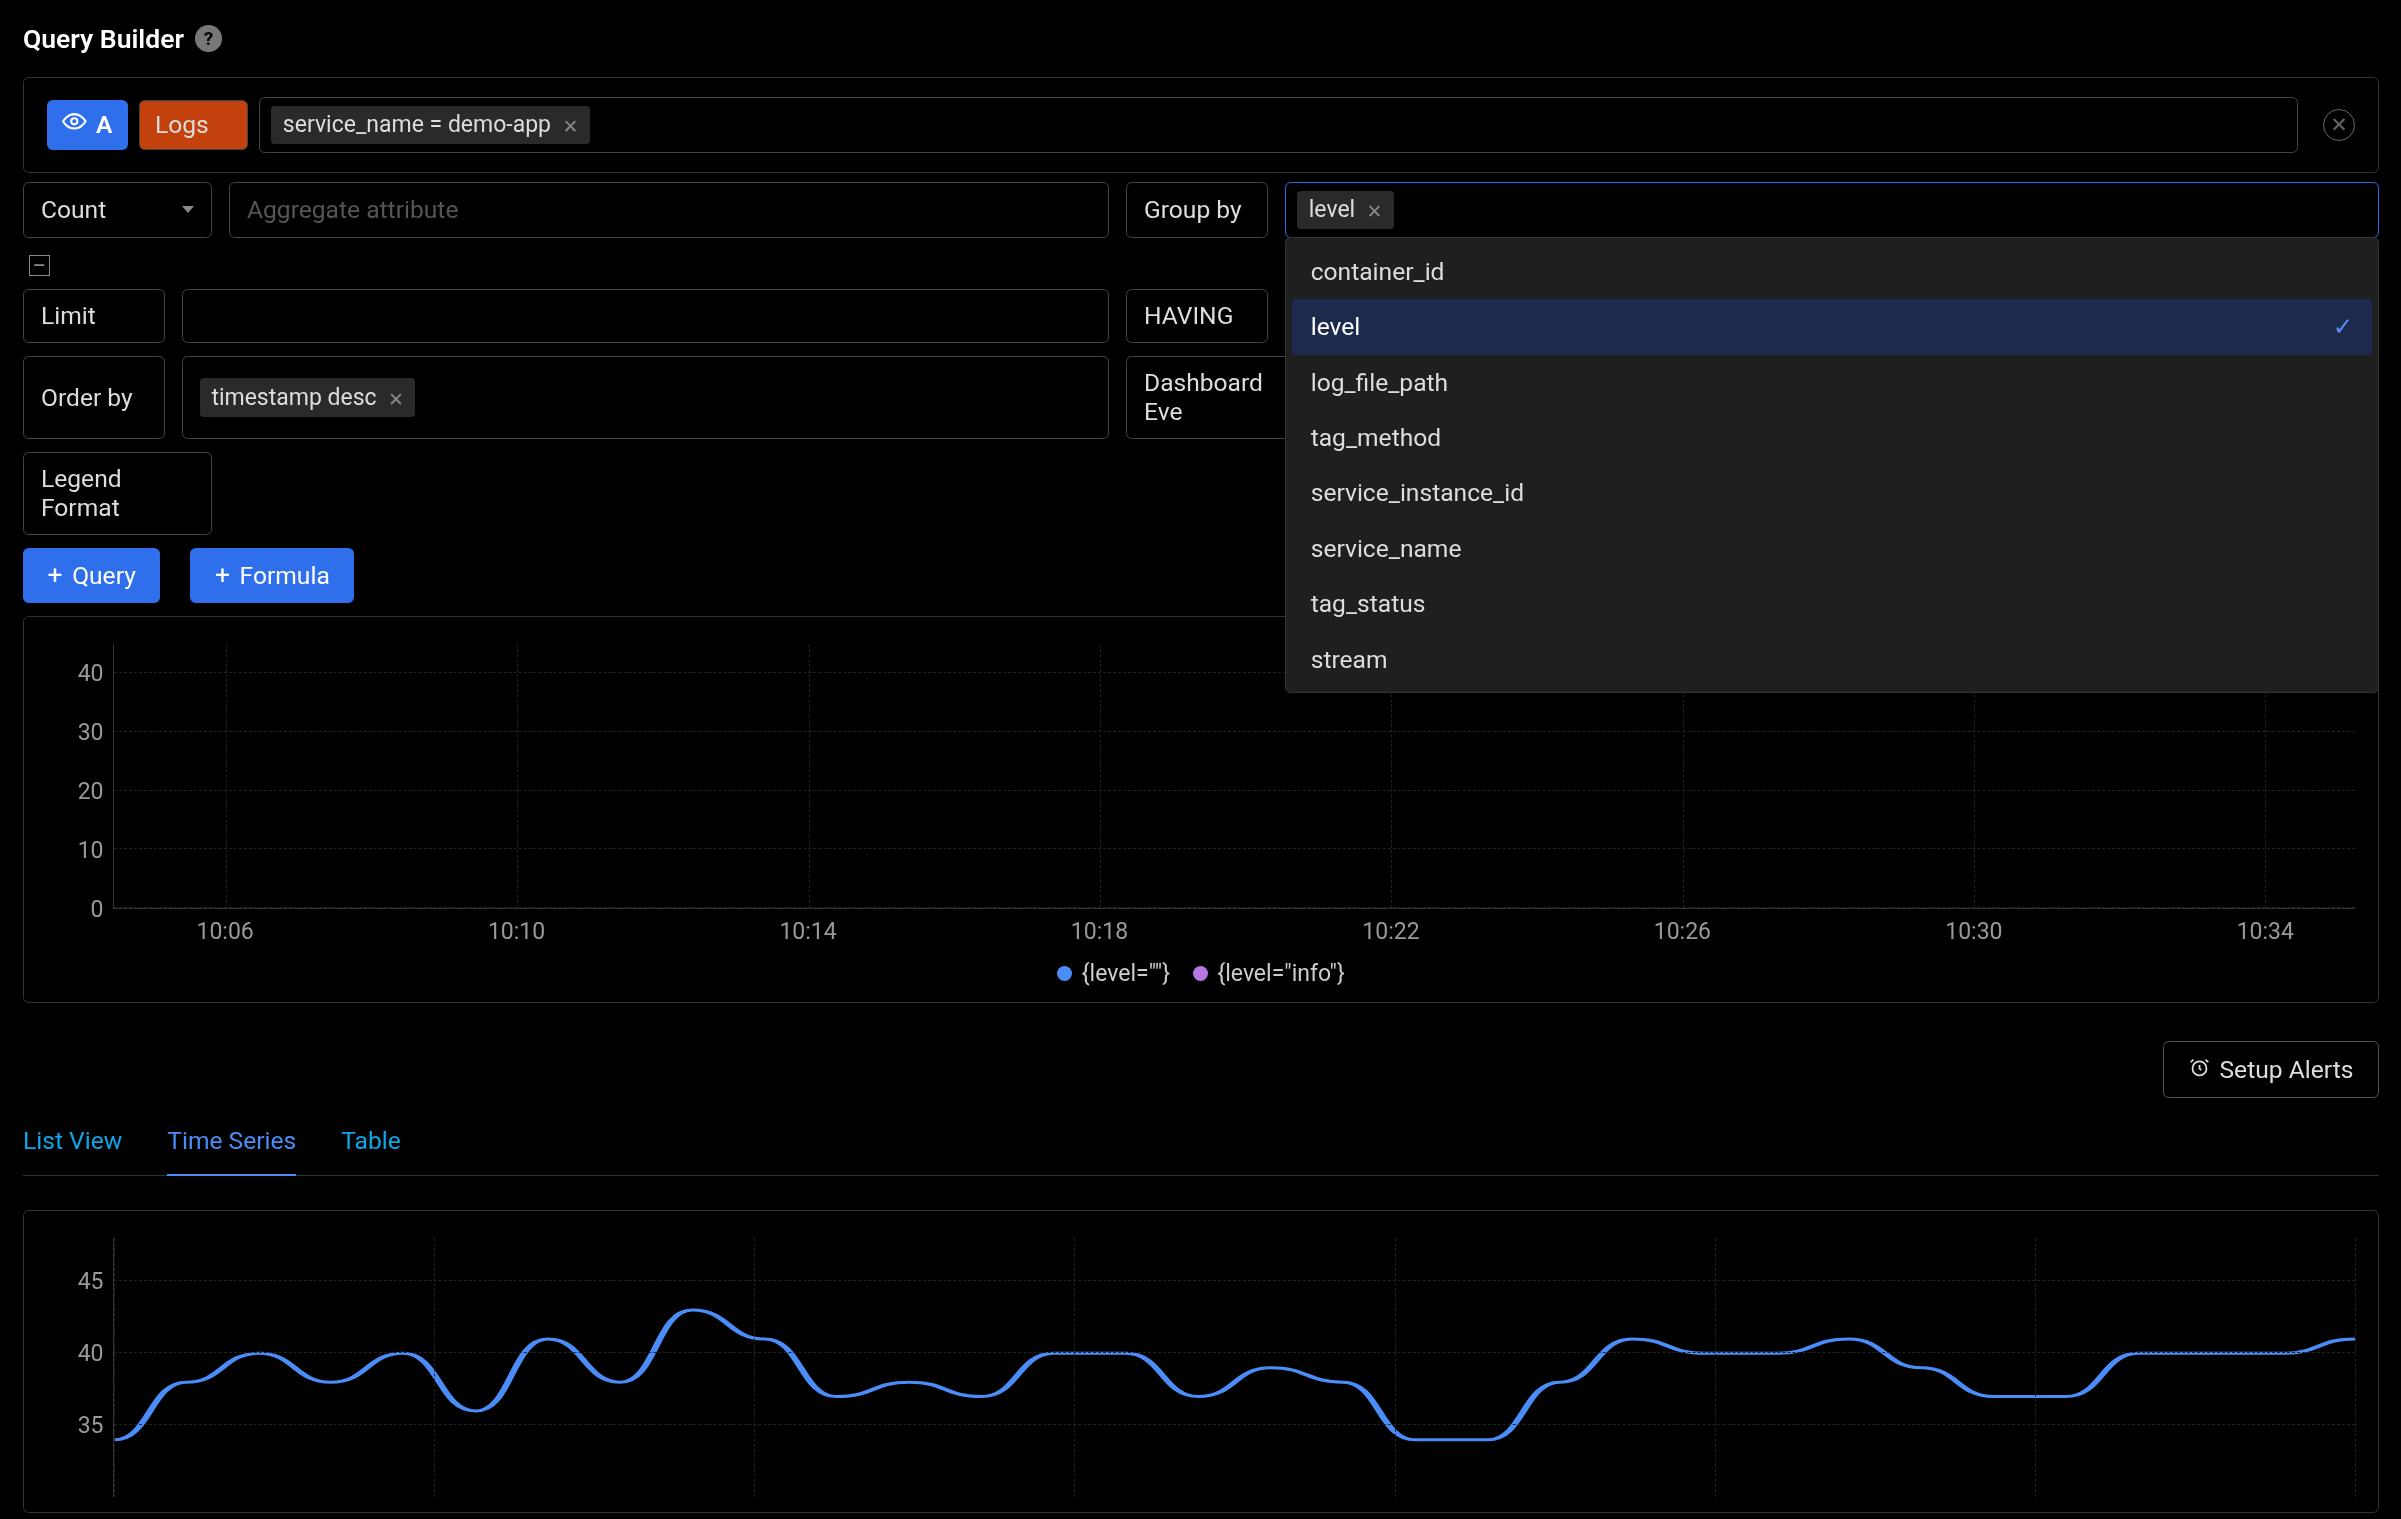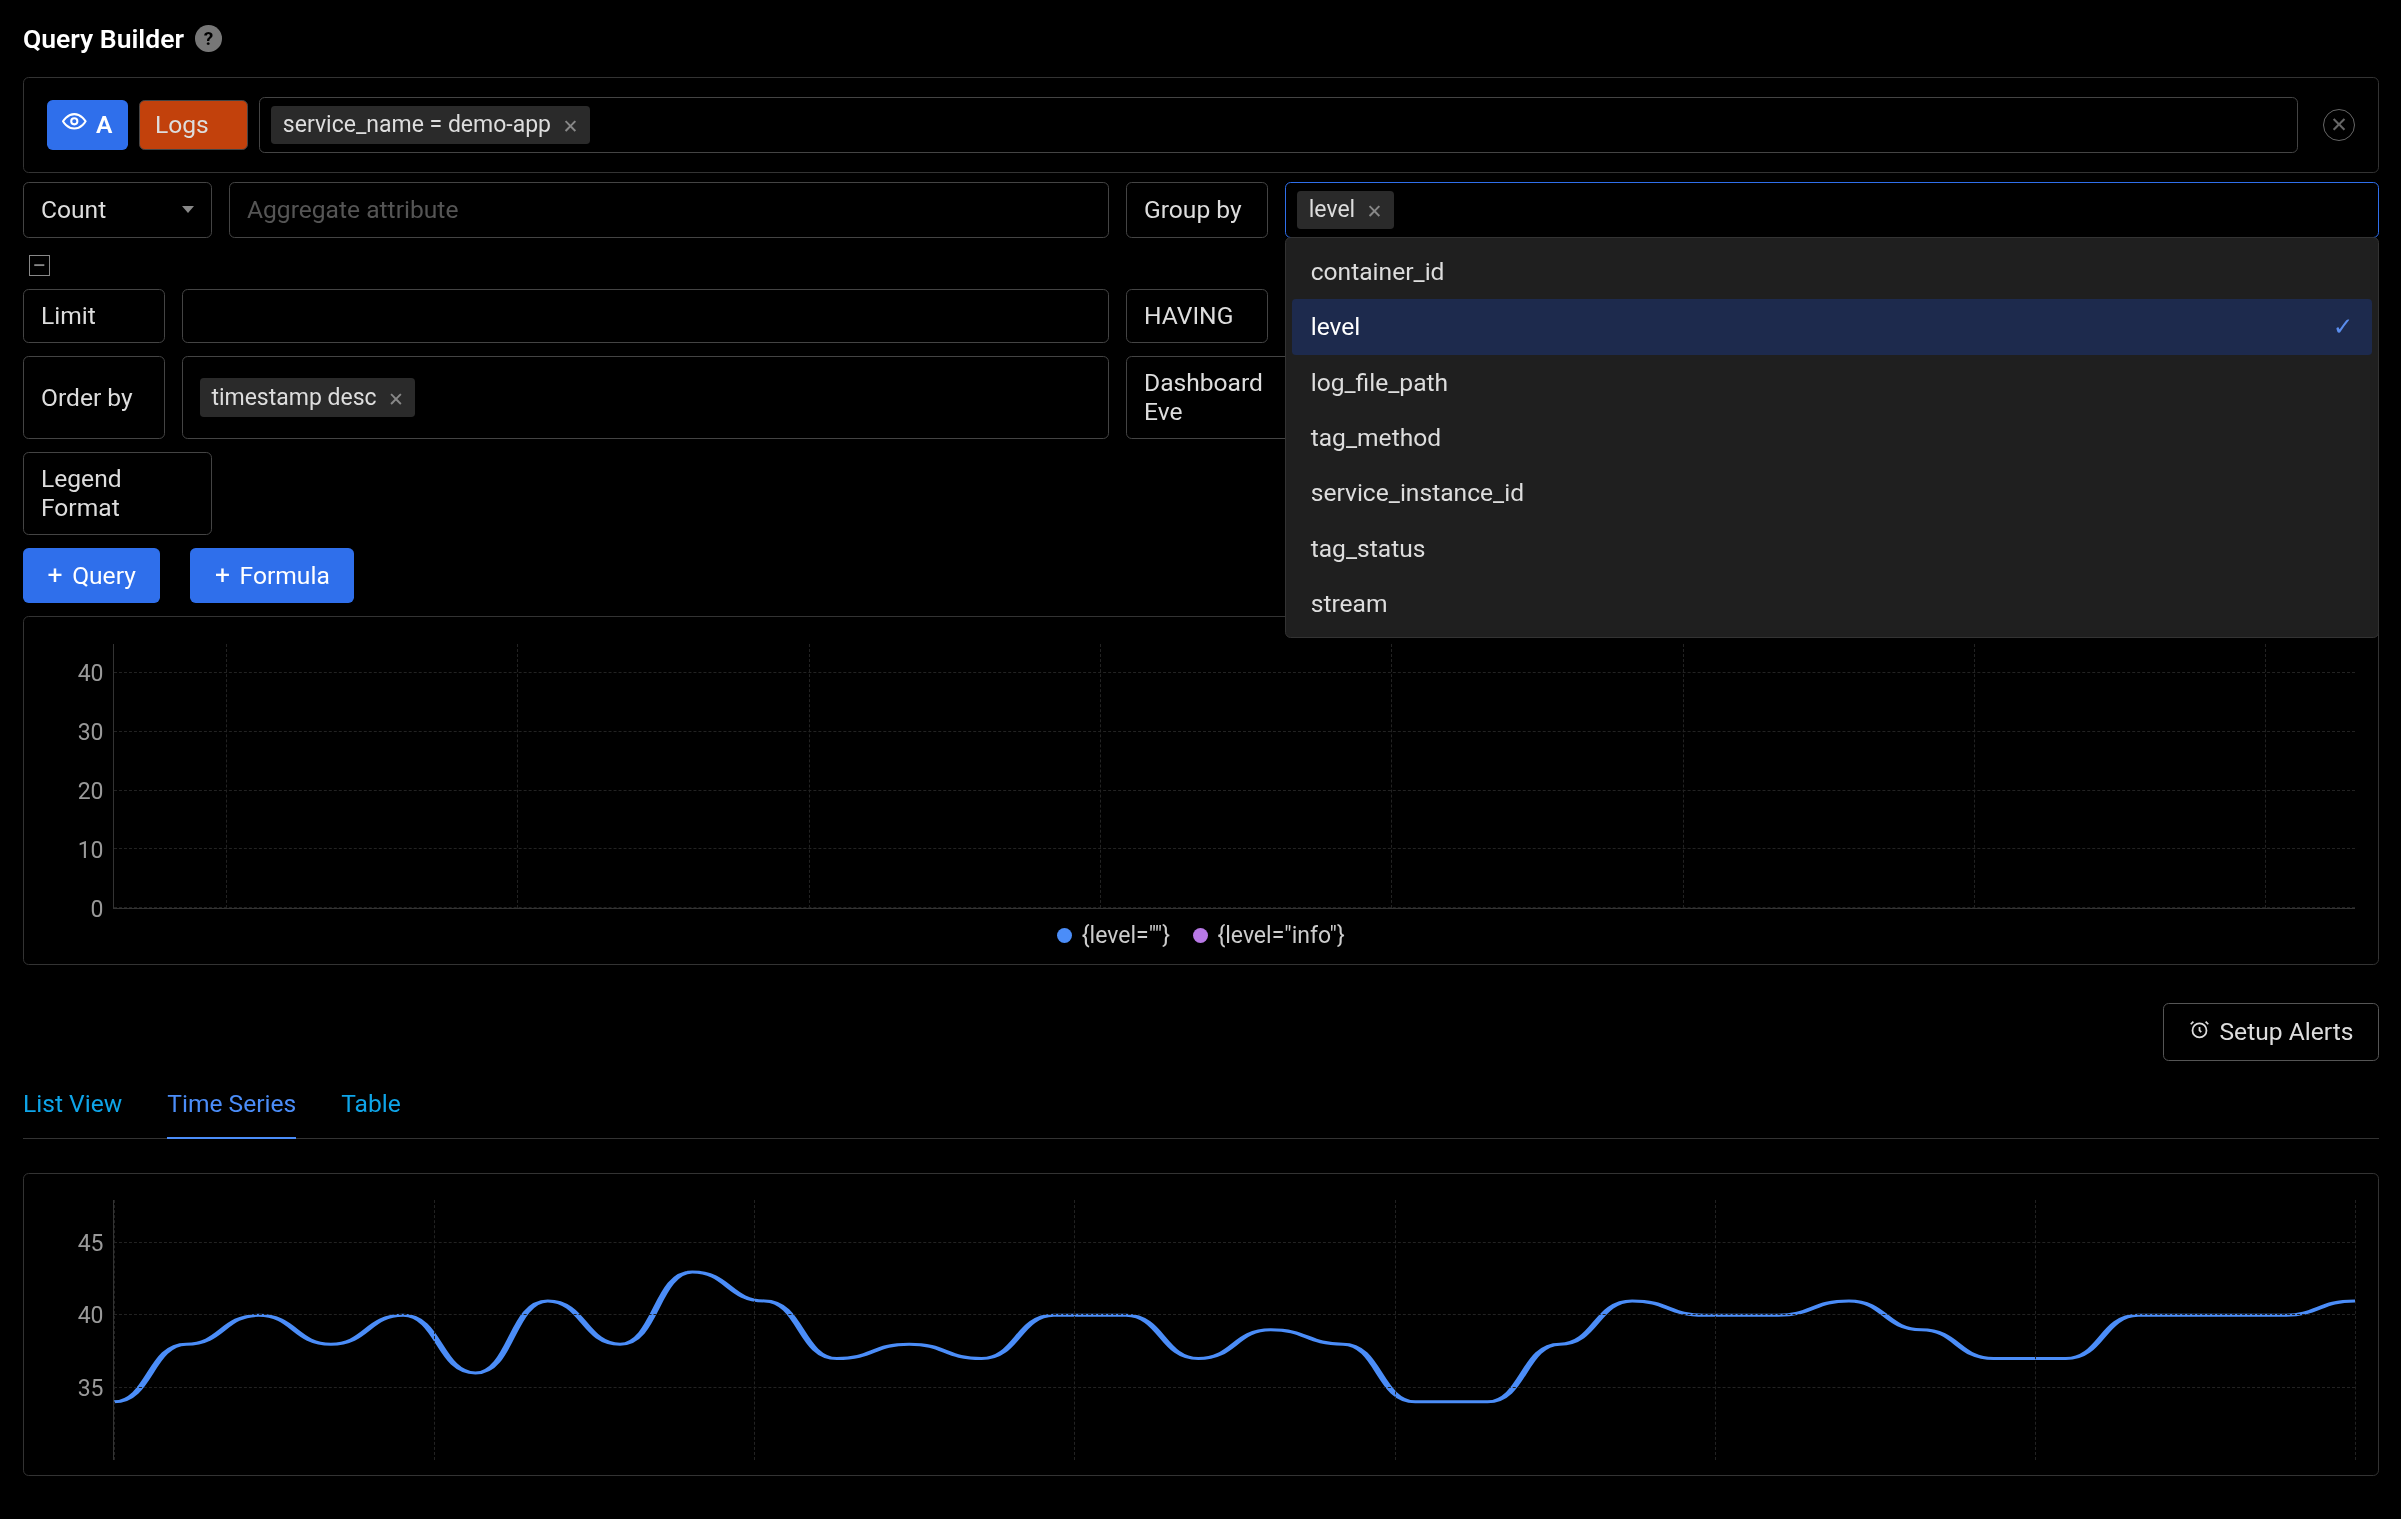--- a/index.html
+++ b/index.html
@@ -393,20 +393,23 @@
           <div class="dd-item">
             <span>log_file_path</span>
           </div>
           <div class="dd-item">
             <span>tag_method</span>
           </div>
           <div class="dd-item">
             <span>service_instance_id</span>
           </div>
           <div class="dd-item">
+            <span>service_name</span>
+          </div>
+          <div class="dd-item">
             <span>tag_status</span>
           </div>
           <div class="dd-item">
             <span>stream</span>
           </div>
         </div>
     </div>
   </div>
 
   <span class="collapse-icon">−</span>
@@ -597,20 +600,30 @@
         <div class="grid-v" style="left: 5%;"></div>
         <div class="grid-v" style="left: 18%;"></div>
         <div class="grid-v" style="left: 31%;"></div>
         <div class="grid-v" style="left: 44%;"></div>
         <div class="grid-v" style="left: 57%;"></div>
         <div class="grid-v" style="left: 70%;"></div>
         <div class="grid-v" style="left: 83%;"></div>
         <div class="grid-v" style="left: 96%;"></div>
       </div>
   </div>
+  <div class="x-axis-wrap" id="bar-xaxis">
+      <div class="x-tick" style="left: 5%;">10:06</div>
+      <div class="x-tick" style="left: 18%;">10:10</div>
+      <div class="x-tick" style="left: 31%;">10:14</div>
+      <div class="x-tick" style="left: 44%;">10:18</div>
+      <div class="x-tick" style="left: 57%;">10:22</div>
+      <div class="x-tick" style="left: 70%;">10:26</div>
+      <div class="x-tick" style="left: 83%;">10:30</div>
+      <div class="x-tick" style="left: 96%;">10:34</div>
+    </div>
   <div class="legend" id="bar-legend">
       <span class="legend-item">
         <span class="swatch" style="background: rgb(75, 141, 248);"></span>
         <span>{level=""}</span>
       </span>
       <span class="legend-item">
         <span class="swatch" style="background: rgb(183, 120, 229);"></span>
         <span>{level="info"}</span>
       </span>
     </div>

